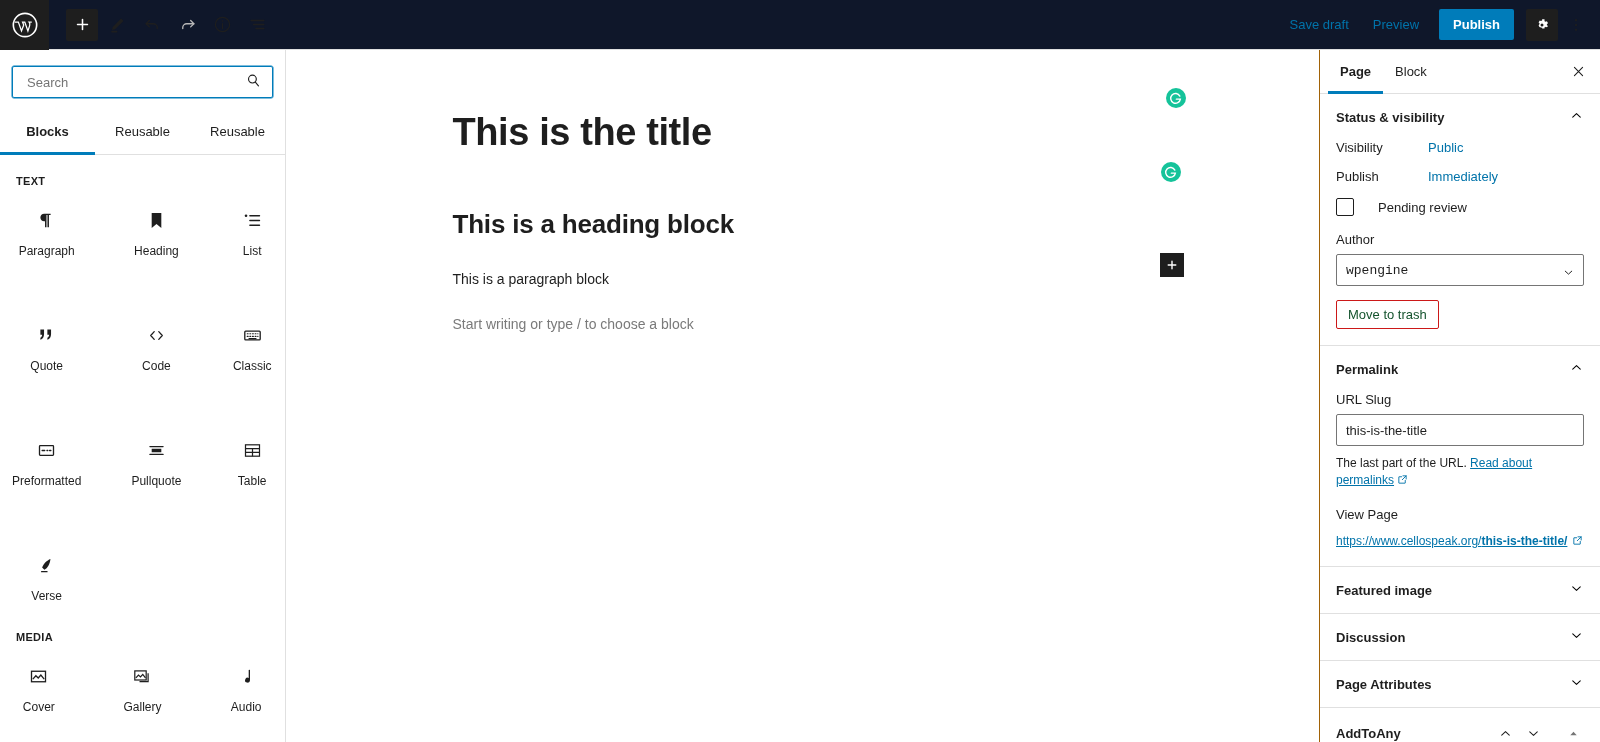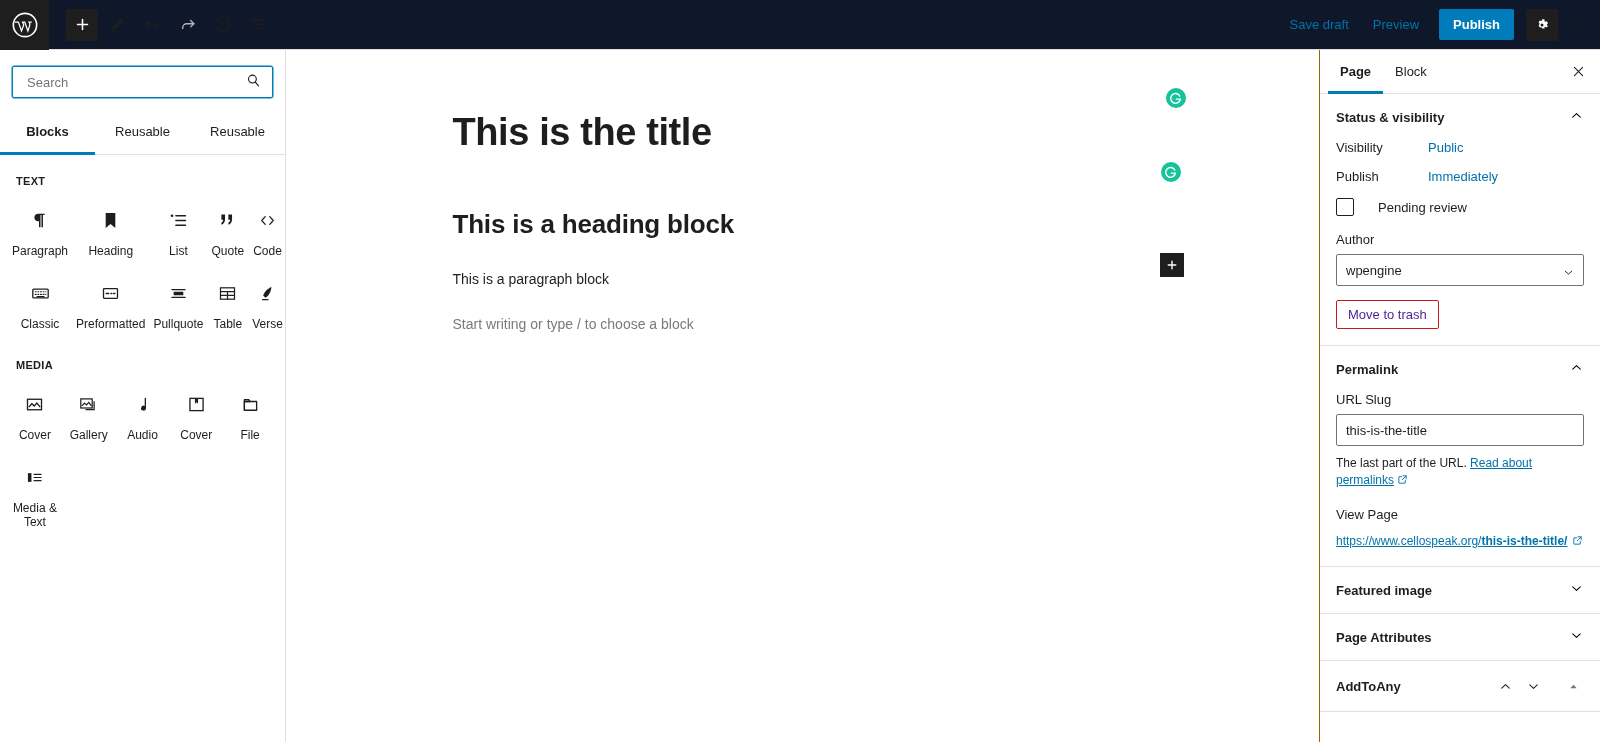--- a/index.html
+++ b/index.html
@@ -92,21 +92,21 @@
     background: none; border: none; font-family: inherit;
     border-bottom: 3px solid transparent; margin-bottom: -1px;
     font-weight: 400;
   }
   .tab.active { border-bottom-color: #007cba; font-weight: 600; }
   .blocks-scroll { flex: 1; overflow: hidden; padding: 0 8px; }
   .cat-label {
     font-size: 11px; color: #1e1e1e; font-weight: 600;
     letter-spacing: .3px; padding: 20px 8px 6px 8px;
   }
-  .block-grid { display: grid; grid-template-columns: repeat(5, 1fr); }
+  .block-grid { display: grid; grid-template-columns: repeat(3, 1fr); gap: 42px; }
   .block-item {
     display: flex; flex-direction: column; align-items: center;
     padding: 14px 4px 8px 4px; cursor: pointer;
     background: none; border: none; font-family: inherit;
   }
   .block-ico {
     height: 26px; display: flex; align-items: center;
     justify-content: center; color: #1e1e1e;
   }
   .block-name { font-size: 12px; color: #1e1e1e; margin-top: 11px; }
@@ -185,30 +185,30 @@
   .chkbox {
     width: 18px; height: 18px; border: 1px solid #1e1e1e;
     border-radius: 2px; background: #fff; cursor: pointer;
     flex: 0 0 18px;
   }
   .chk-label { font-size: 13px; color: #1e1e1e; }
   .fld-label { font-size: 13px; color: #1e1e1e; margin-bottom: 7px; }
   .select-wrap { position: relative; margin-bottom: 14px; }
   select.wp-select {
     width: 100%; height: 32px; font-size: 13px;
-    font-family: Liberation Sans, sans-serif; border: 1px solid #757575;
+    font-family: Liberation Mono, monospace; border: 1px solid #757575;
     border-radius: 2px; padding: 0 26px 0 9px; background: #fff;
     color: #1e1e1e; appearance: none; cursor: pointer;
   }
   .sel-arrow {
     position: absolute; right: 9px; top: 11px;
     pointer-events: none; color: #1e1e1e;
   }
   .trash-btn {
-    border: 1px solid #cc1818; color: #4c1d95; background: #fff;
+    border: 1px solid #cc1818; color: #14532d; background: #fff;
     font-size: 13px; padding: 6px 11px; border-radius: 2px;
     cursor: pointer; font-family: inherit;
   }
   .slug-input {
     width: 100%; height: 32px; border: 1px solid #757575;
     border-radius: 2px; padding: 0 9px; font-size: 13px;
     font-family: inherit; color: #1e1e1e; outline: none;
   }
   .helper {
     font-size: 12px; color: #1e1e1e; margin-top: 9px; line-height: 1.45;
@@ -607,20 +607,30 @@
         <button class="panel-head">
           <span class="panel-title">Featured image</span>
           <span>
             <svg width="15" height="15" viewBox="0 0 24 24" fill="none" stroke="currentColor" stroke-width="1.7" stroke-linecap="round" stroke-linejoin="round">
               <path d="M6 9.5l6 5.5 6-5.5"></path>
             </svg>
           </span>
         </button>
       </div>
 
+      <div class="panel">
+        <button class="panel-head">
+          <span class="panel-title">Discussion</span>
+          <span>
+            <svg width="15" height="15" viewBox="0 0 24 24" fill="none" stroke="currentColor" stroke-width="1.7" stroke-linecap="round" stroke-linejoin="round">
+              <path d="M6 9.5l6 5.5 6-5.5"></path>
+            </svg>
+          </span>
+        </button>
+      </div>
 
       <div class="panel">
         <button class="panel-head">
           <span class="panel-title">Page Attributes</span>
           <span>
             <svg width="15" height="15" viewBox="0 0 24 24" fill="none" stroke="currentColor" stroke-width="1.7" stroke-linecap="round" stroke-linejoin="round">
               <path d="M6 9.5l6 5.5 6-5.5"></path>
             </svg>
           </span>
         </button>

